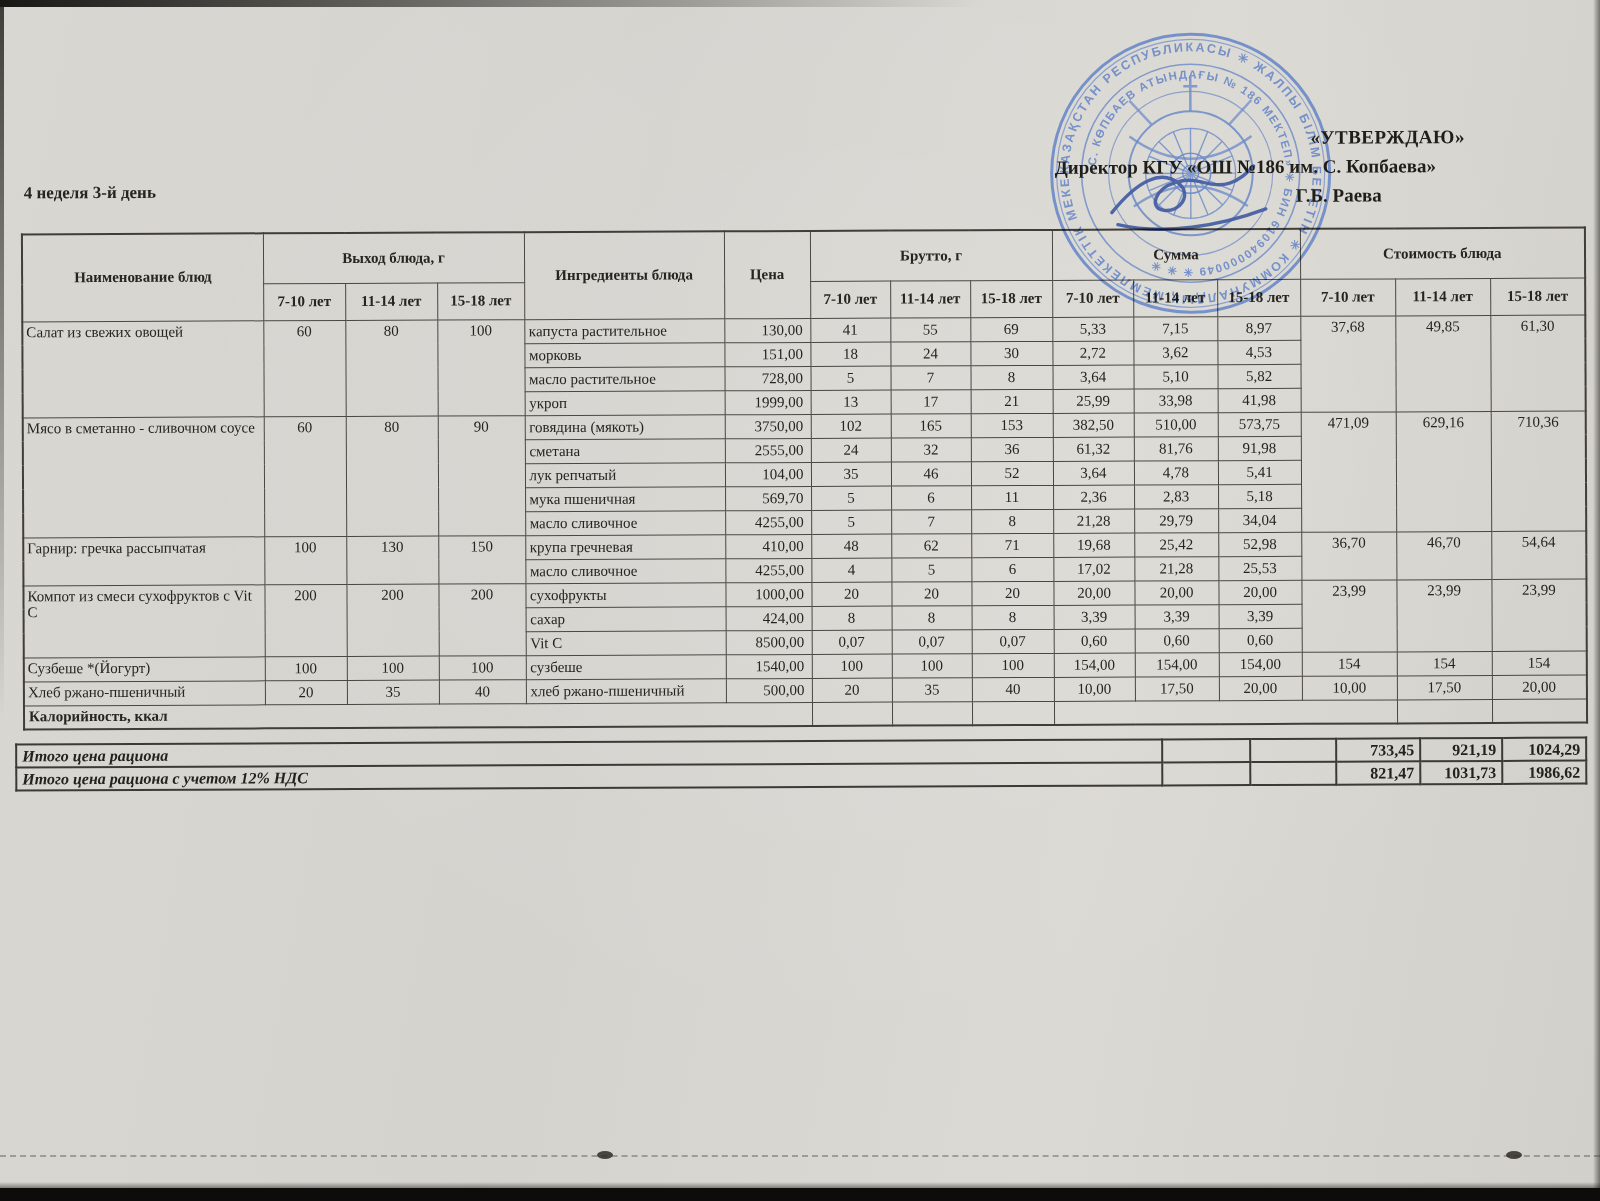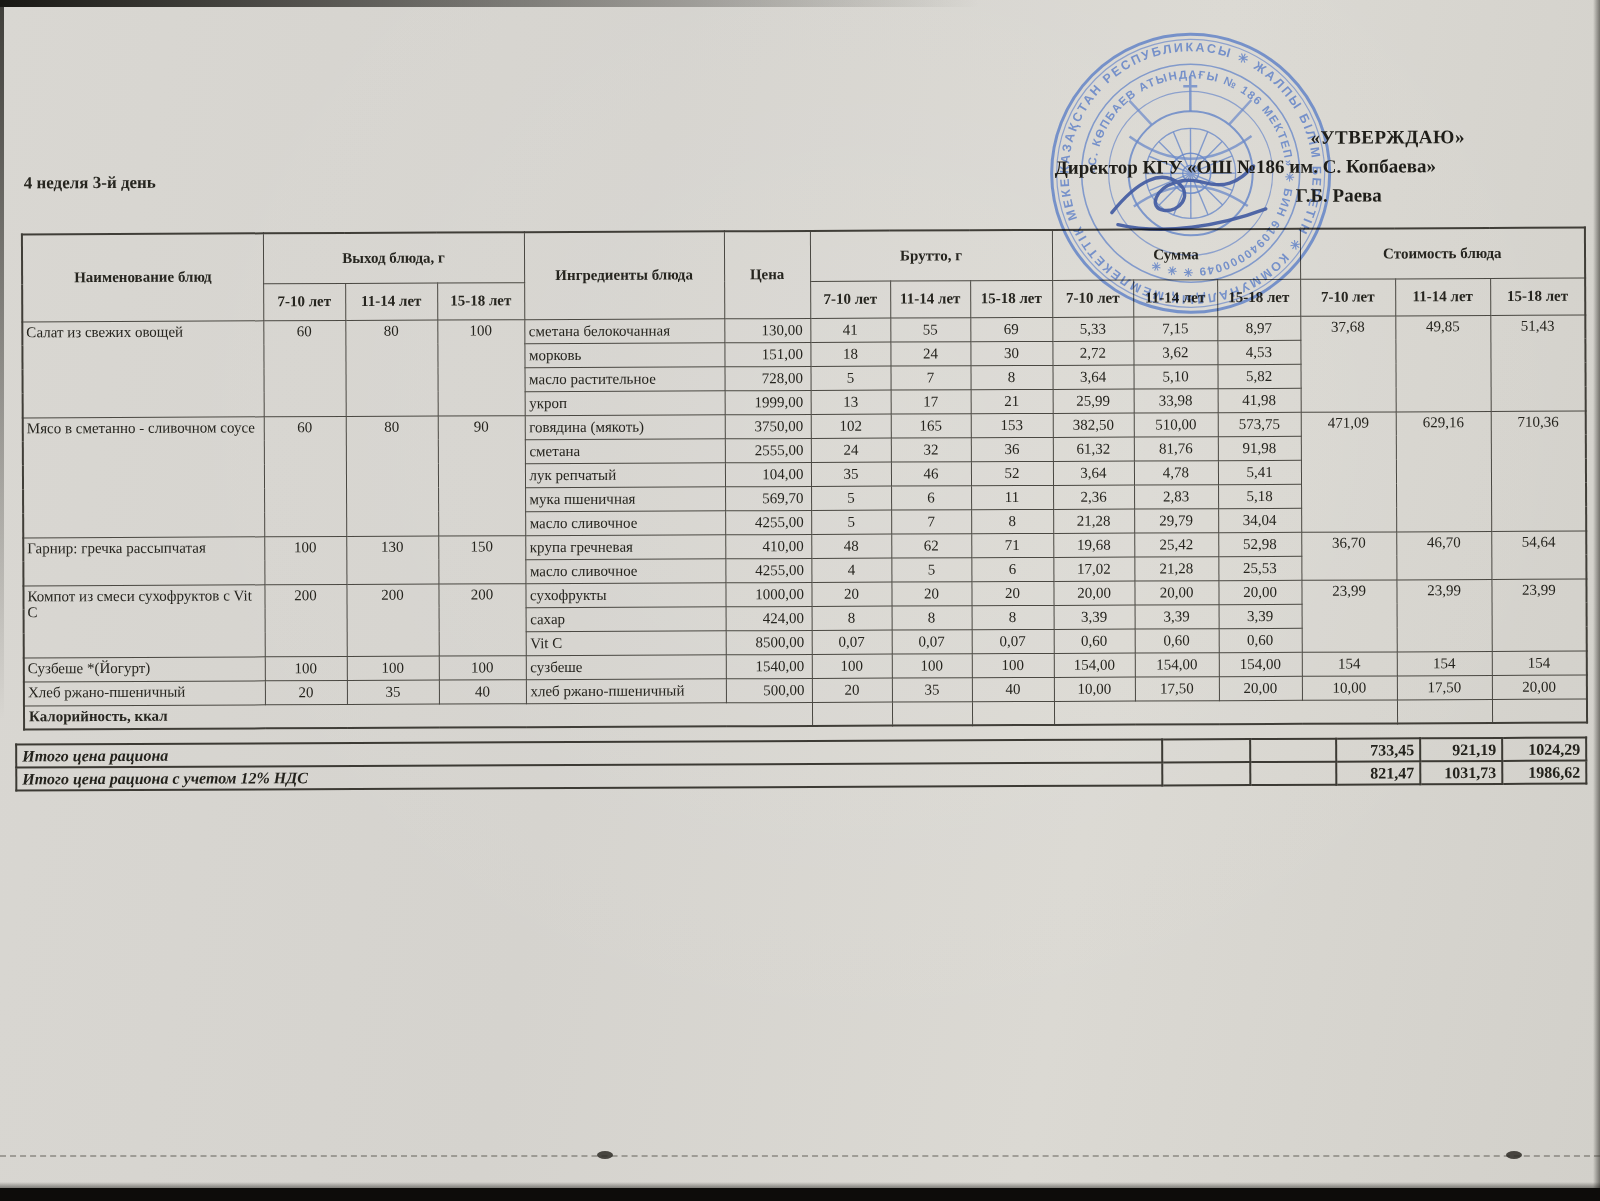--- a/index.html
+++ b/index.html
@@ -27,21 +27,21 @@
   .edge-bottom-soft{position:absolute;bottom:13px;left:0;width:1600px;height:6px;
     background:linear-gradient(to top,rgba(20,19,15,.45),rgba(20,19,15,0));}
 
   .dotline{position:absolute;top:1155px;left:0;width:1600px;height:0;
     border-top:2px dashed rgba(66,64,56,.38);}
   .dotblob{position:absolute;top:1151px;width:16px;height:8px;border-radius:50%;
     background:rgba(46,44,38,.85);}
   .dotblob.b1{left:597px;}
   .dotblob.b2{left:1506px;}
 
-  .day-label{position:absolute;left:25px;top:170px;font-weight:bold;font-size:17px;color:#26251f;}
+  .day-label{position:absolute;left:25px;top:180px;font-weight:bold;font-size:17px;color:#26251f;}
 
   .approve{color:#1f1e19;font-weight:bold;position:absolute;z-index:7;}
   .approve-title{left:1312px;top:129px;font-size:19px;letter-spacing:.5px;}
   .approve-director{left:1056px;top:158px;font-size:19px;}
   .approve-name{left:1297px;top:187px;font-size:19px;}
 
   .stamp{position:absolute;left:1035px;top:18px;width:315px;height:315px;z-index:6;
     mix-blend-mode:multiply;opacity:.88;pointer-events:none;}
 
   
@@ -174,31 +174,31 @@
         <th>7-10 лет</th>
         <th>11-14 лет</th>
         <th>15-18 лет</th>
       </tr>
 
       <tr class="rw">
         <td class="dish" rowspan="4">Салат из свежих овощей</td>
         <td class="c top" rowspan="4">60</td>
         <td class="c top" rowspan="4">80</td>
         <td class="c top" rowspan="4">100</td>
-        <td class="ing">сметана белокочанная</td>
+        <td class="ing">капуста растительное</td>
         <td class="r">130,00</td>
         <td class="c">41</td>
         <td class="c">55</td>
         <td class="c">69</td>
         <td class="c">5,33</td>
         <td class="c">7,15</td>
         <td class="c">8,97</td>
         <td class="c top" rowspan="4">37,68</td>
         <td class="c top" rowspan="4">49,85</td>
-        <td class="c top" rowspan="4">51,43</td>
+        <td class="c top" rowspan="4">61,30</td>
       </tr>
       <tr class="rw">
         <td class="ing">морковь</td>
         <td class="r">151,00</td>
         <td class="c">18</td>
         <td class="c">24</td>
         <td class="c">30</td>
         <td class="c">2,72</td>
         <td class="c">3,62</td>
         <td class="c">4,53</td>

